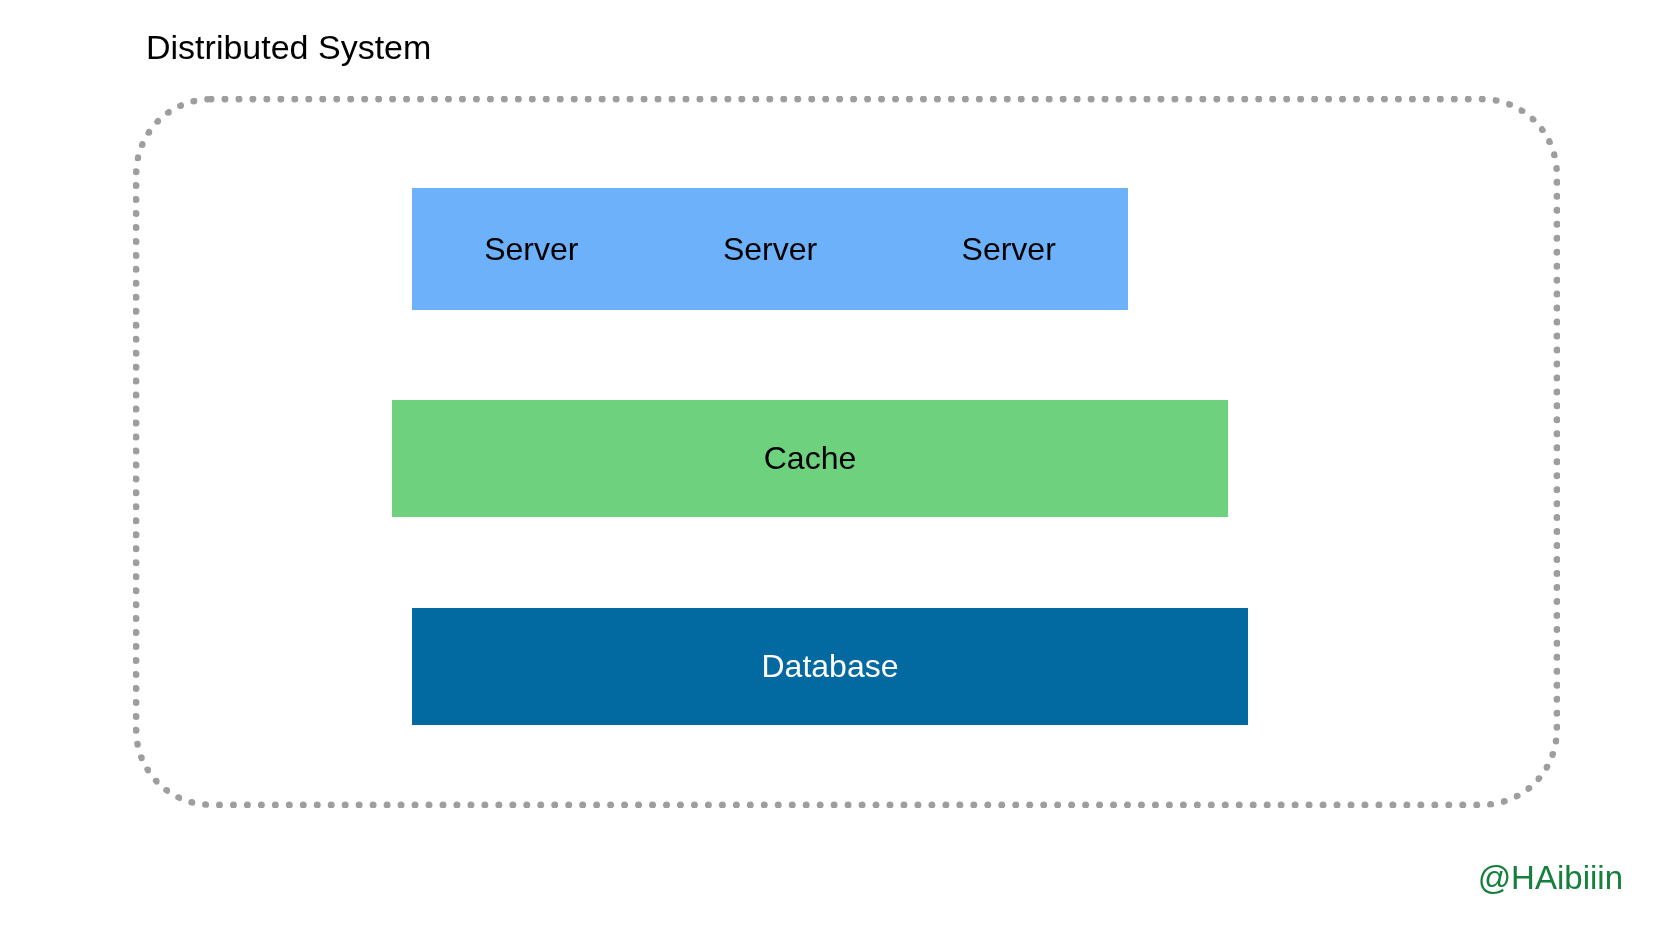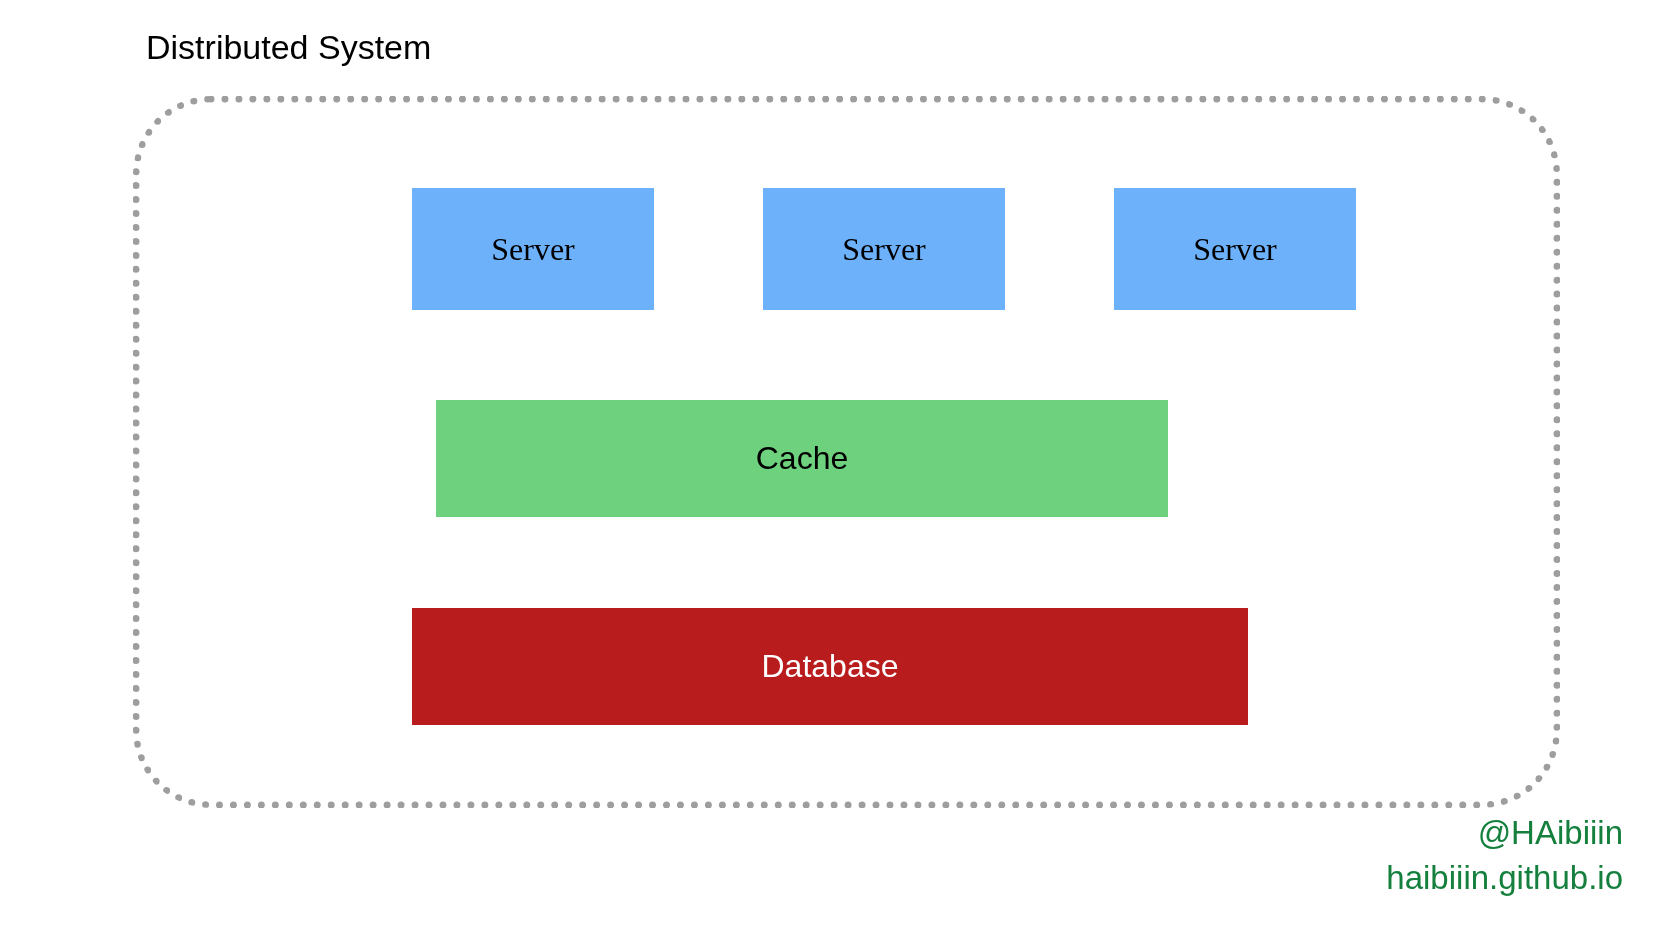--- a/index.html
+++ b/index.html
@@ -43,60 +43,59 @@
   }
 
   
   .layer {
     position: absolute;
   }
 
   #server-row {
     left: 412px;
     top: 188px;
-    width: 944px;
+    width: 716px;
     height: 122px;
     display: flex;
     justify-content: space-between;
     align-items: stretch;
-    font-family: Liberation Serif, serif;
   }
 
   .node {
     box-sizing: border-box;
     display: flex;
     align-items: center;
     justify-content: center;
     text-align: center;
   }
 
   .node-server {
     width: 242px;
     height: 122px;
     background: #6CB1FA;
     color: #000000;
     font-size: 32px;
   }
 
   #cache-node {
-    left: 436px;
+    left: 392px;
     top: 400px;
-    width: 732px;
+    width: 836px;
     height: 117px;
     background: #6DD17E;
     color: #000000;
     font-size: 32px;
   }
 
   #database-node {
     left: 412px;
     top: 608px;
     width: 836px;
     height: 117px;
-    background: #b91c1c;
+    background: #0369a1;
     color: #ffffff;
     font-size: 32px;
   }
 
   
   #watermark {
     position: absolute;
     right: 52px;
     bottom: 38px;
     text-align: right;
@@ -131,14 +130,13 @@
 <div id="cache-node" class="node layer">
   <span>Cache</span>
 </div>
 
 <div id="database-node" class="node layer">
   <span>Database</span>
 </div>
 
 <div id="watermark">
   <div>@HAibiiin</div>
-  <div>haibiiin.github.io</div>
 </div>
 
 </body></html>

